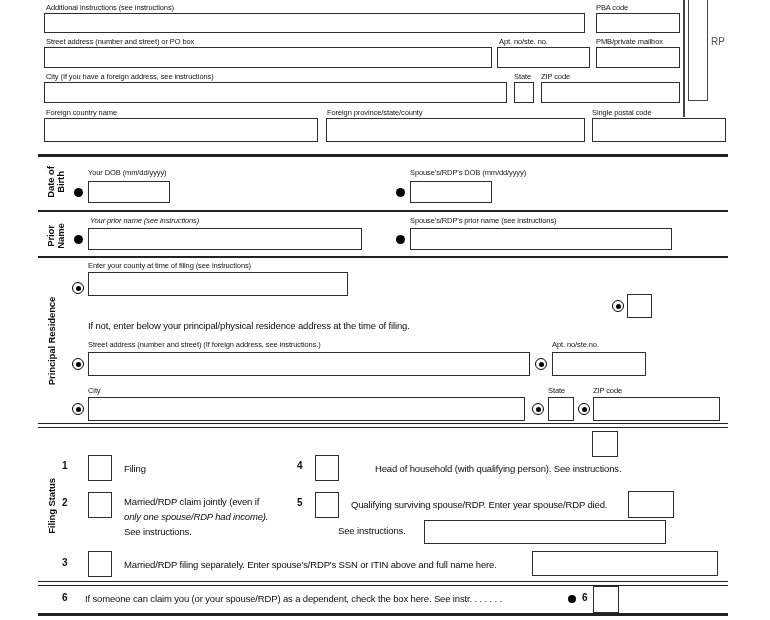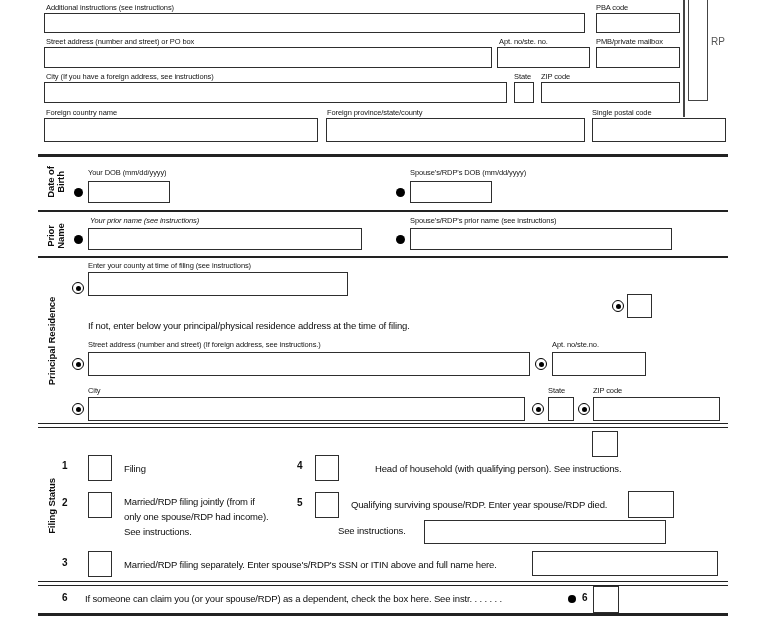--- a/index.html
+++ b/index.html
@@ -129,22 +129,22 @@
   <div class="num" style="left:62px; top:460px;">1</div>
   <div class="cbox" style="left:88px; top:455px; width:24px; height:26px;"></div>
   <div class="body-text" style="left:124px; top:463px;">Filing</div>
 
   <div class="num" style="left:297px; top:460px;">4</div>
   <div class="cbox" style="left:315px; top:455px; width:24px; height:26px;"></div>
   <div class="body-text" style="left:351px; top:463px;margin-left:24px;">Head of household (with qualifying person). See instructions.</div>
 
   <div class="num" style="left:62px; top:497px;">2</div>
   <div class="cbox" style="left:88px; top:492px; width:24px; height:26px;"></div>
-  <div class="body-text" style="left:124px; top:496px;">Married/RDP filing jointly (from if</div>
-  <div class="body-text" style="left:124px; top:511px;">only one spouse/RDP had income).</div>
+  <div class="body-text" style="left:124px; top:496px;">Married/RDP claim jointly (even if</div>
+  <div class="body-text" style="left:124px; top:511px;font-style:italic;">only one spouse/RDP had income).</div>
   <div class="body-text" style="left:124px; top:526px;">See instructions.</div>
 
   <div class="num" style="left:297px; top:497px;">5</div>
   <div class="cbox" style="left:315px; top:492px; width:24px; height:26px;"></div>
   <div class="body-text" style="left:351px; top:499px;">Qualifying surviving spouse/RDP. Enter year spouse/RDP died.</div>
   <input type="text" class="fbox" style="left: 628px; top: 491px; width: 46px; height: 27px;">
   <div class="body-text" style="left:338px; top:525px;">See instructions.</div>
   <input type="text" class="fbox" style="left: 424px; top: 520px; width: 242px; height: 24px;">
 
   <div class="num" style="left:62px; top:557px;">3</div>

